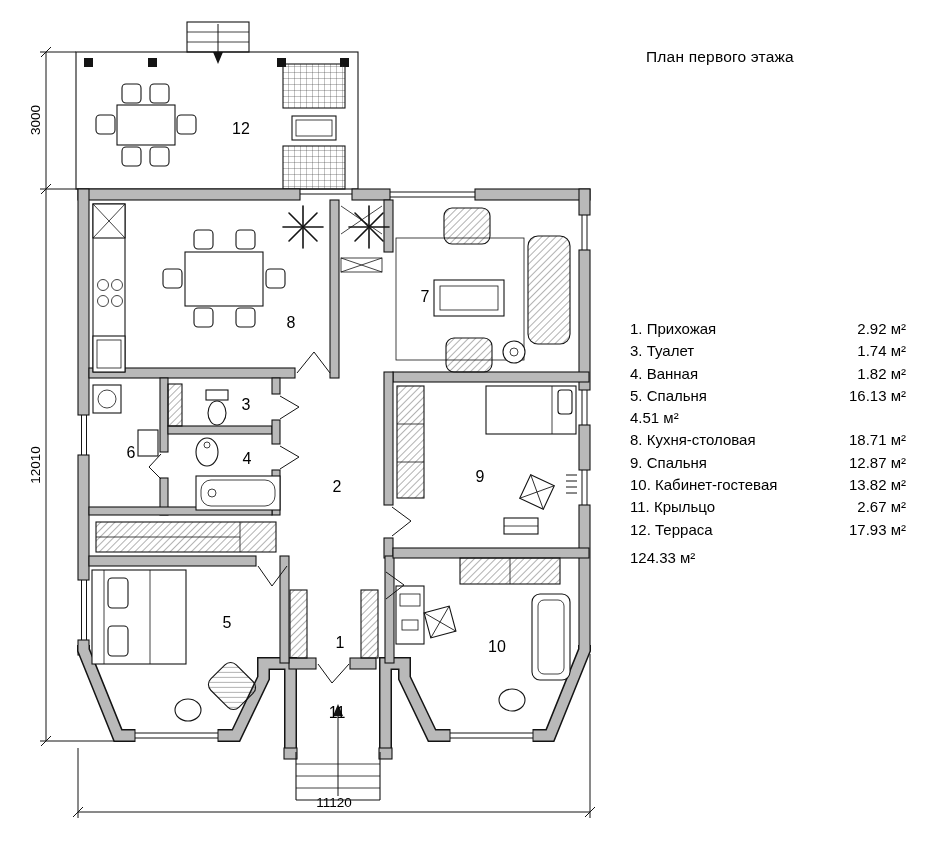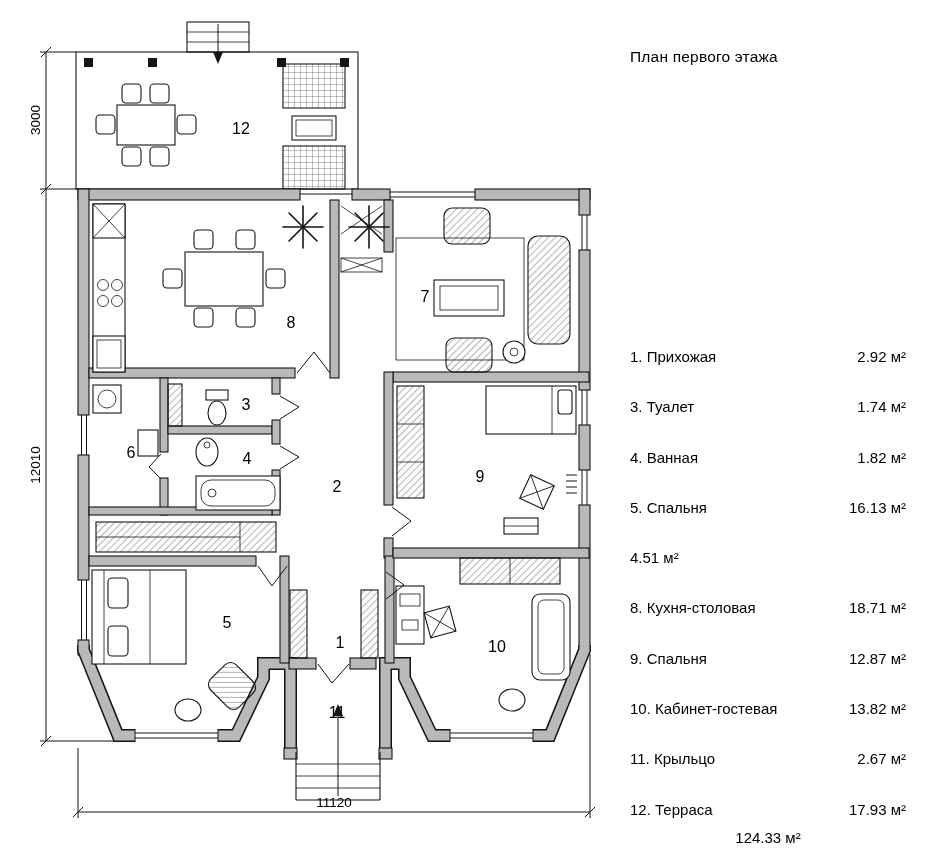--- a/index.html
+++ b/index.html
@@ -2,32 +2,32 @@
 <html><head>
 <meta charset="utf-8">
 <style>
   html,body{margin:0;padding:0;}
   body{
     width:940px;height:849px;position:relative;background:#ffffff;
     font-family:"Liberation Sans", sans-serif;color:#000;overflow:hidden;
   }
   .plan-area{position:absolute;left:0;top:0;width:620px;height:849px;}
   .page-title{
-    position:absolute;left:630px;top:48px;font-size:15.5px;color:#000;
+    position:absolute;left:646px;top:48px;font-size:15.5px;color:#000;
     letter-spacing:.2px;
   }
   .legend{
     position:absolute;left:630px;top:318px;width:276px;font-size:15px;line-height:22.3px;
   }
-  .legend-row{display:flex;justify-content:space-between;white-space:nowrap;margin-top:28px;}
+  .legend-row{display:flex;justify-content:space-between;white-space:nowrap;}
   .legend-row .ln{display:inline-block;}
   .legend-row .num{display:inline-block;}
   .legend-row .la{text-align:left;}
   .legend-total{
-    margin-top:6px;text-align:center;font-size:15px;
+    margin-top:6px;text-align:left;font-size:15px;
   }
   svg text{font-family:"Liberation Sans", sans-serif;fill:#000;}
   .wall{fill:#b9b9b9;stroke:#141414;stroke-width:1.1;}
   .thin{fill:none;stroke:#141414;stroke-width:1.1;}
   .thin2{fill:none;stroke:#141414;stroke-width:0.8;}
   .furn{fill:#ffffff;stroke:#141414;stroke-width:1.1;}
   .hatched{fill:url(#hatch);stroke:#141414;stroke-width:1.1;}
   .gridf{fill:url(#grid);stroke:#141414;stroke-width:1.1;}
   .post{fill:#141414;stroke:none;}
   .dim{stroke:#141414;stroke-width:1;fill:none;}

